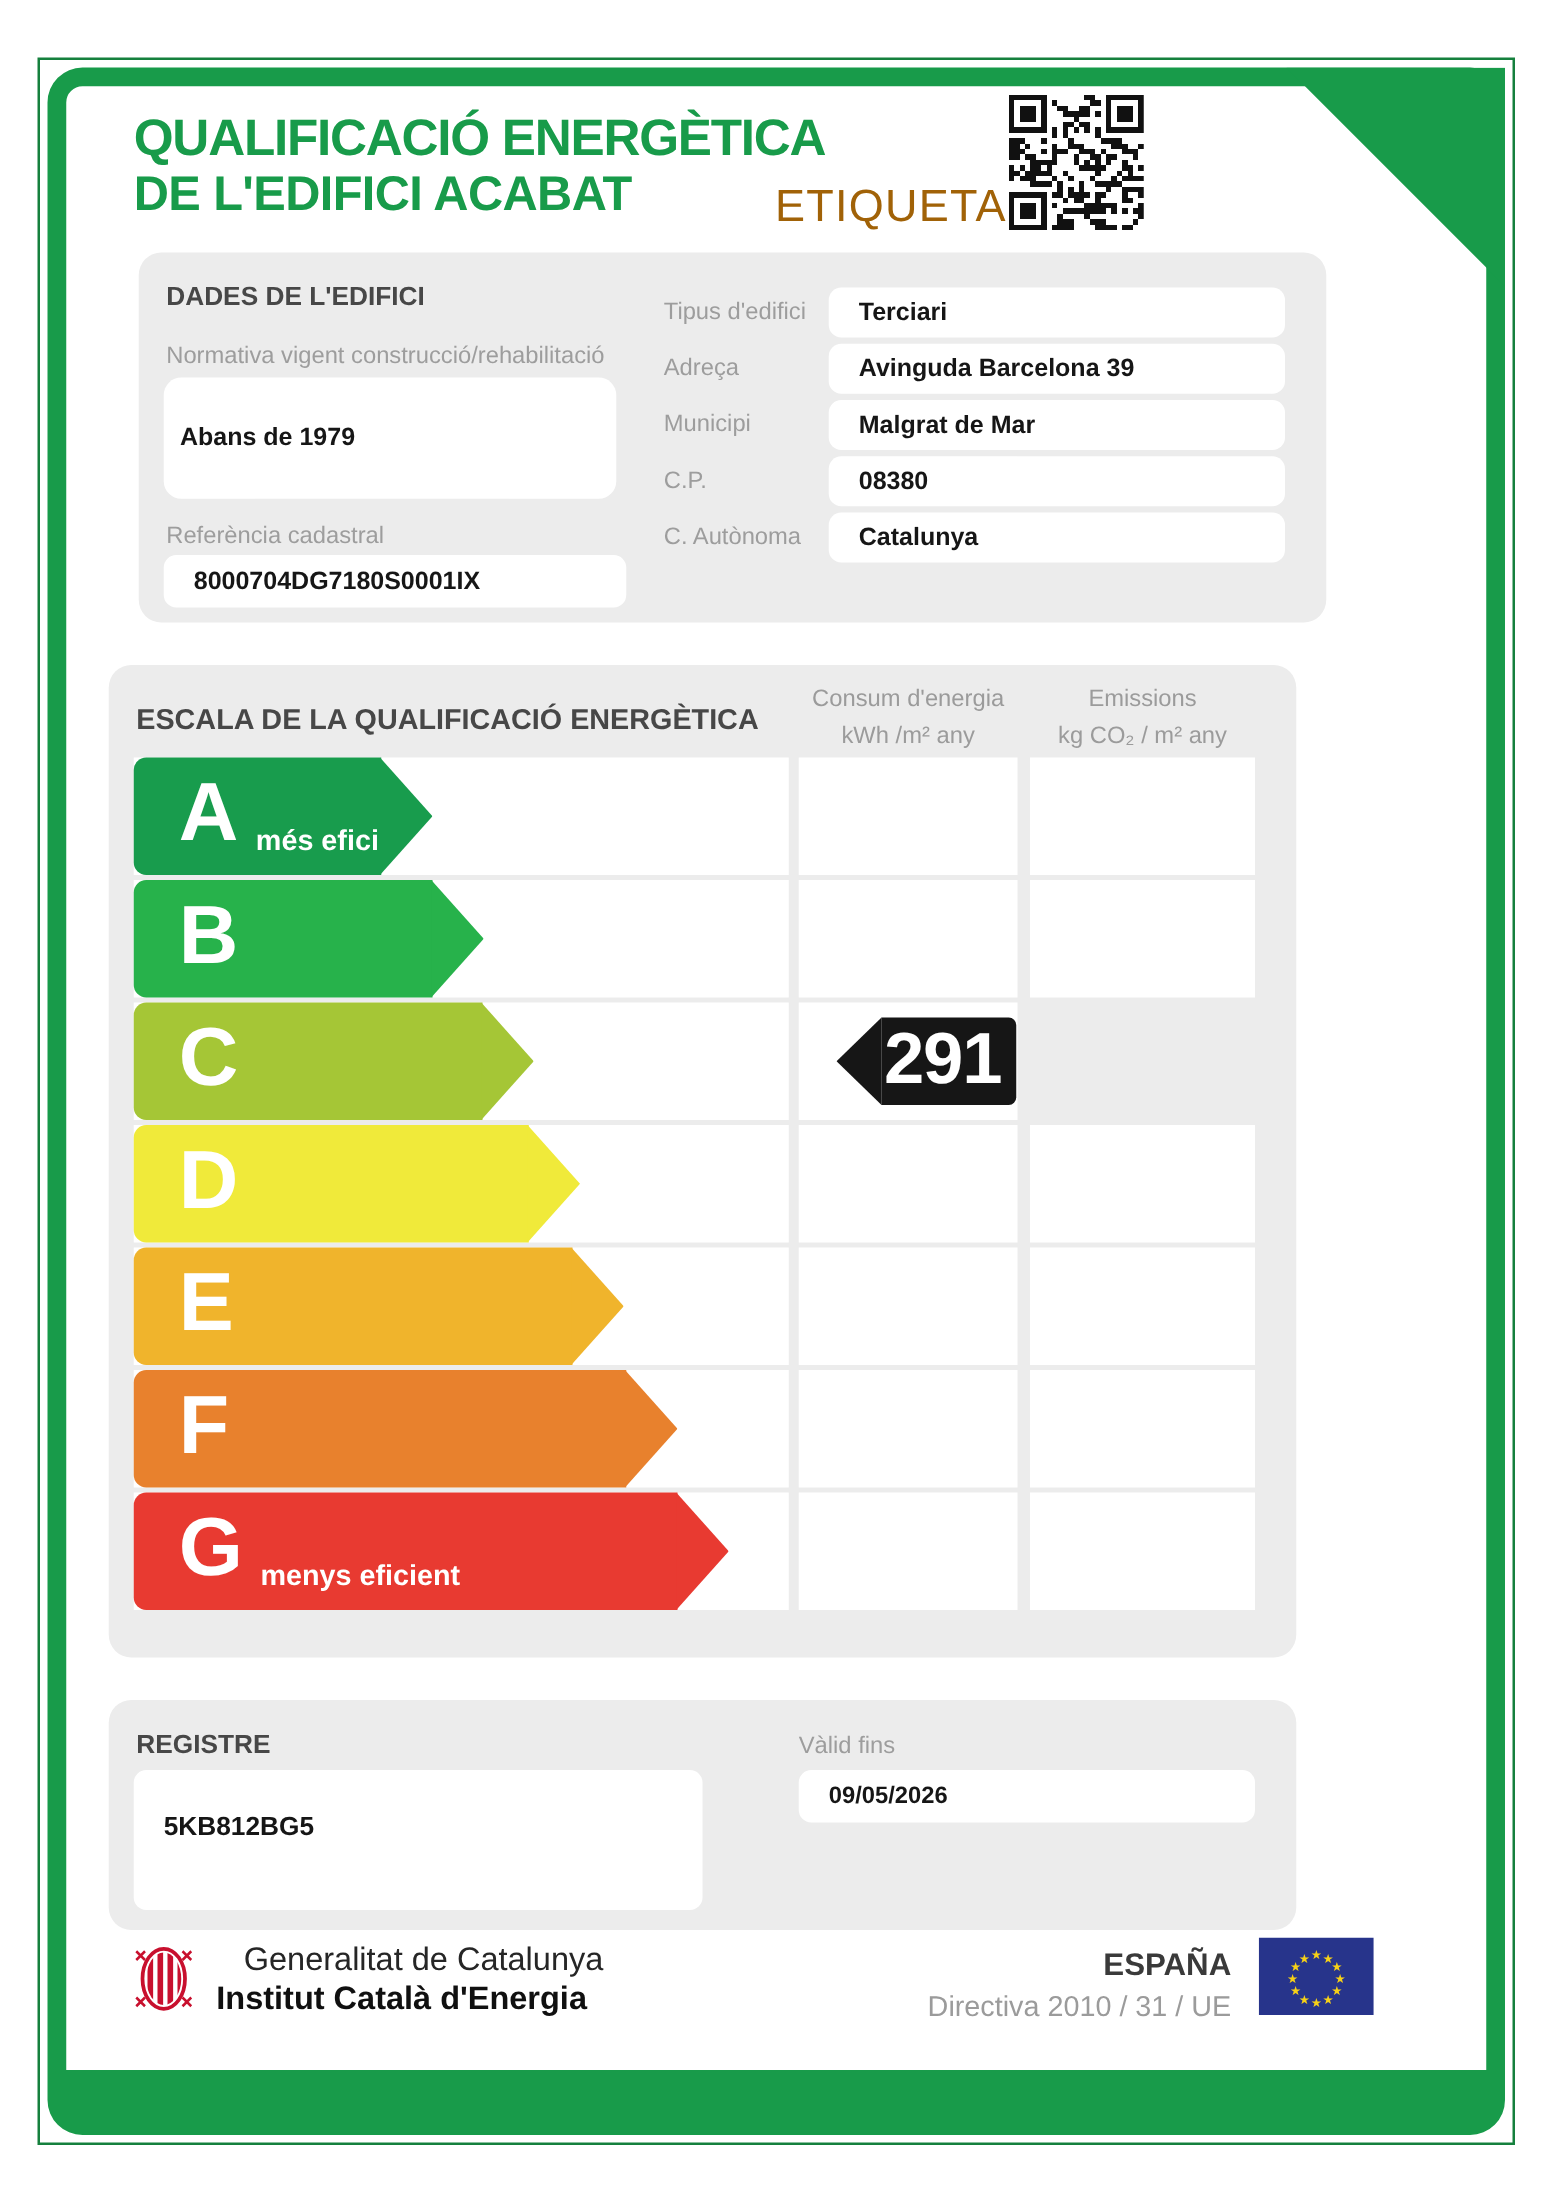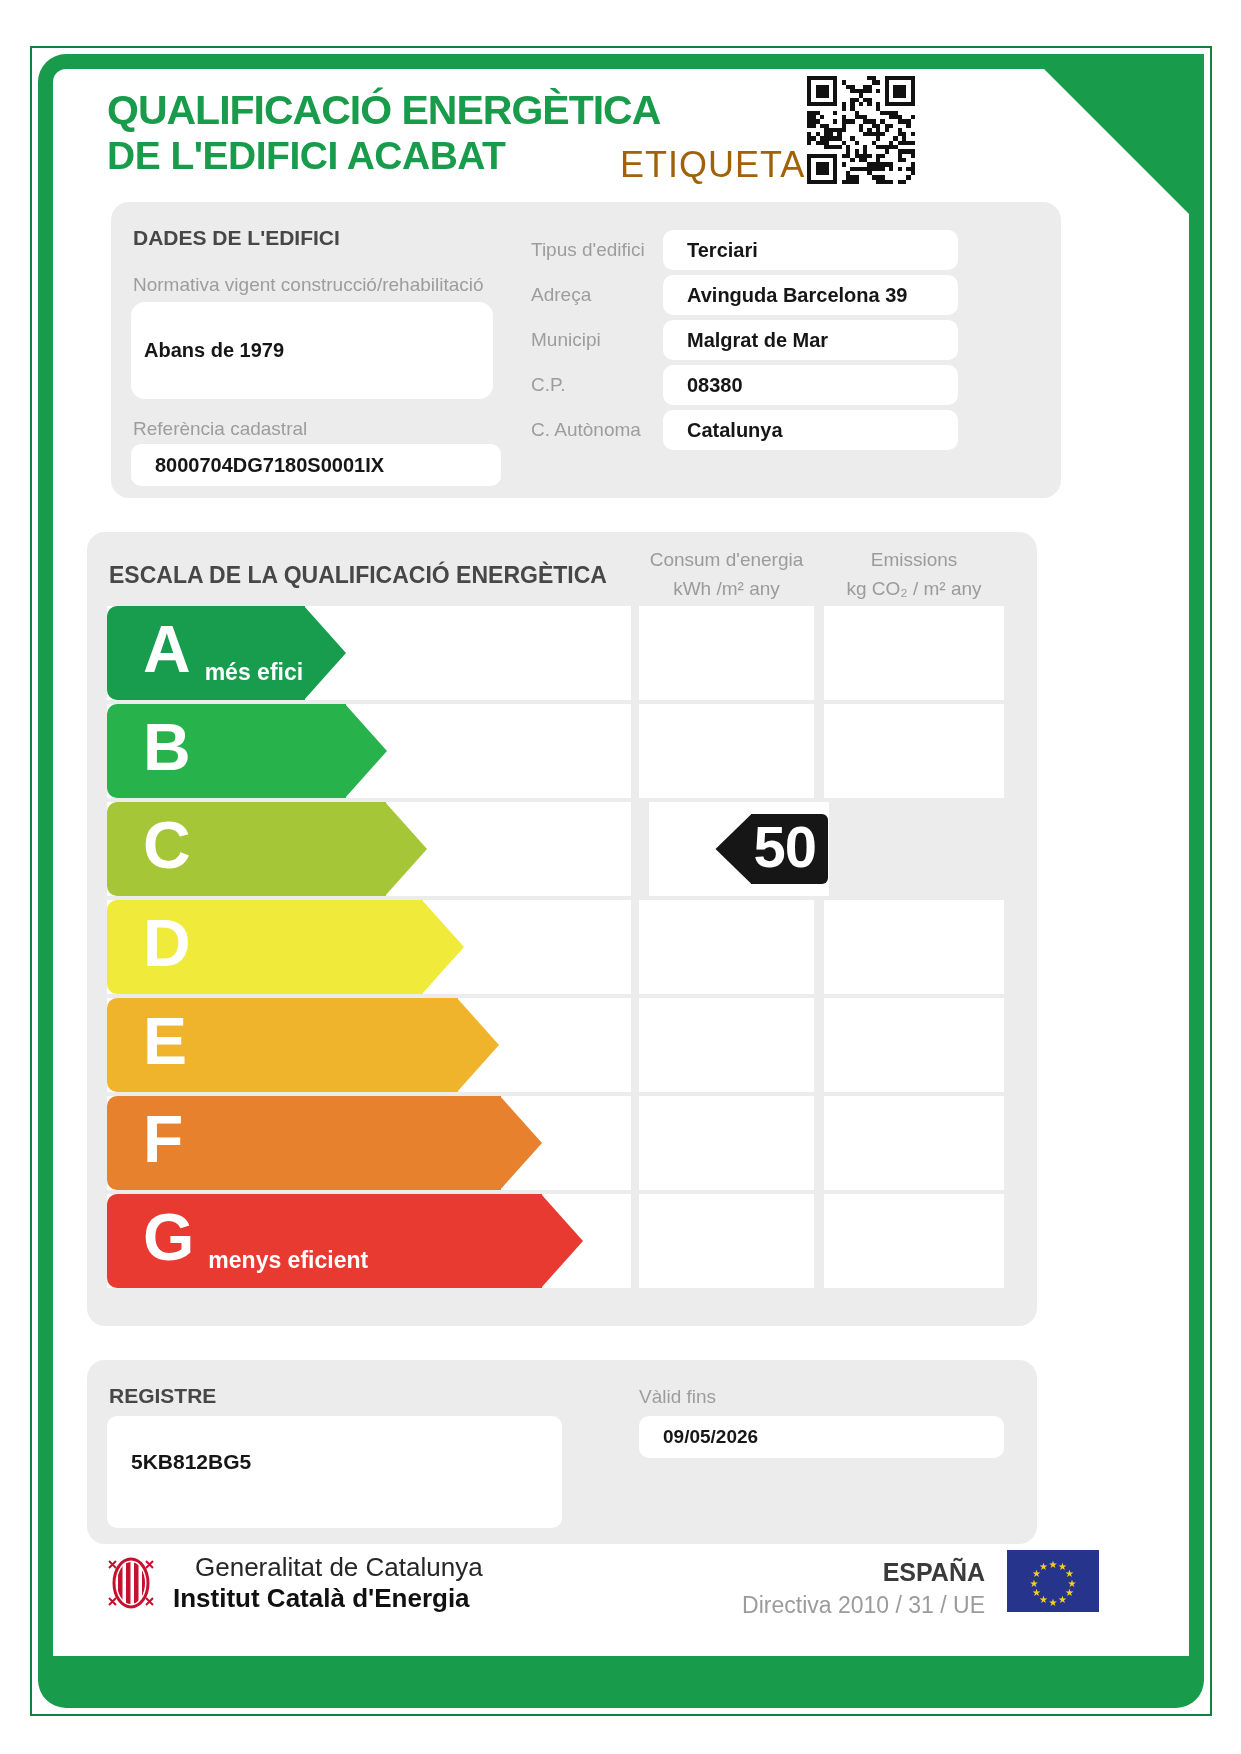--- a/index.html
+++ b/index.html
@@ -24,21 +24,21 @@
   
   .panel{position:absolute;left:55px;width:950px;background:var(--panel);border-radius:18px;}
   #dades{top:154px;height:296px;margin-left:24px;}
   #escala{top:484px;height:794px;}
   #registre{top:1312px;height:184px;}
   .sec-title{position:absolute;left:22px;top:24px;font-size:21px;font-weight:700;color:#474747;}
   .g-label{position:absolute;color:#9d9d9d;font-size:19px;white-space:nowrap;}
   .box{position:absolute;background:#fff;border-radius:10px;display:flex;align-items:center;
        padding:0 24px;font-weight:700;font-size:20px;color:#161616;box-sizing:border-box;white-space:nowrap;}
   #norm-box{left:20px;top:100px;width:362px;height:97px;border-radius:14px;padding-left:13px;}
-  .fbox{left:552px;width:295px;height:40px;}
+  .fbox{left:552px;width:365px;height:40px;}
   
   #escala .sec-title{top:30px;font-size:23px;}
   .col-head{position:absolute;top:14px;color:#9b9b9b;font-size:19px;text-align:center;line-height:1.5;}
   .consum-head{left:552px;width:175px;}
   .emis-head{left:737px;width:180px;}
   #scale-rows{position:absolute;left:20px;top:74px;width:917px;}
   .scale-row{display:flex;height:94px;margin-bottom:4px;}
   .track{width:524px;background:#fff;margin-right:8px;position:relative;flex:none;}
   .bar{position:absolute;left:0;top:0;height:100%;display:flex;}
   .bar-body{display:flex;align-items:center;border-radius:10px 0 0 10px;}
@@ -140,24 +140,24 @@
         </div>
         <div class="scale-row">
           <div class="track">
             <div class="bar">
               <div class="bar-body" style="background: rgb(165, 198, 54); width: 279px;">
                 <span class="bar-letter">C</span>
               </div>
               <div class="bar-tip" style="background: rgb(165, 198, 54);"></div>
             </div>
           </div>
-          <div class="val-cell emissions">
+          <div class="val-cell">
             <div class="badge">
               <div class="badge-tip"></div>
-              <div class="badge-body">50</div>
+              <div class="badge-body">291</div>
             </div>
           </div>
         </div>
         <div class="scale-row">
           <div class="track">
             <div class="bar">
               <div class="bar-body" style="background: rgb(240, 234, 58); width: 316px;">
                 <span class="bar-letter">D</span>
               </div>
               <div class="bar-tip" style="background: rgb(240, 234, 58);"></div>

